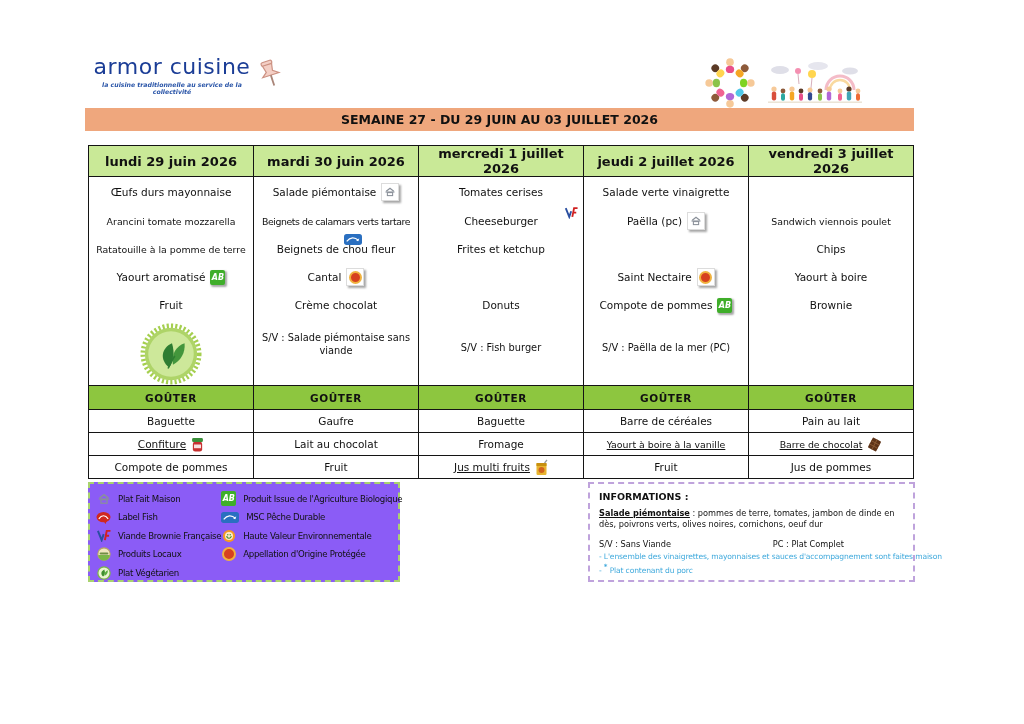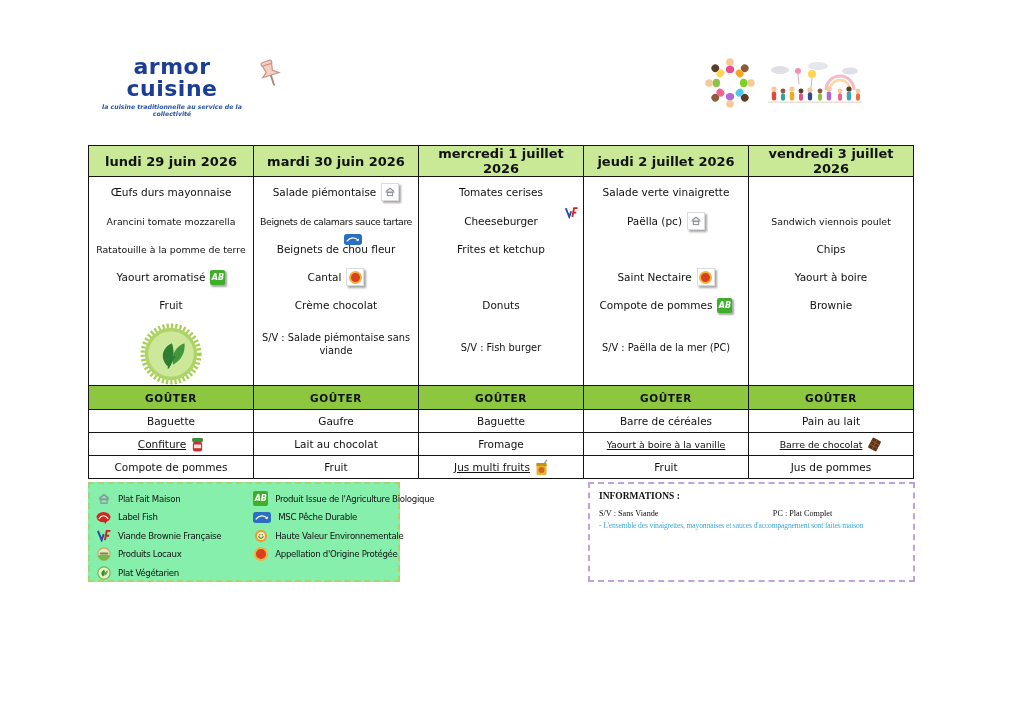--- a/index.html
+++ b/index.html
@@ -2,21 +2,21 @@
 <html><head>
 <meta charset="utf-8">
 <title>Menus Grandpuits</title>
 <style>
   html,body{margin:0;padding:0;background:#fff;}
   .page{position:relative;width:1024px;height:724px;background:#ffffff;
         font-family:"DejaVu Sans",sans-serif;color:#111;overflow:hidden;}
 
   
   .logo{position:absolute;left:84px;top:56px;width:176px;text-align:center;}
-  .logo-title{font-size:22px;font-weight:700;color:#1b3d96;letter-spacing:.5px;line-height:1;}
+  .logo-title{font-size:22px;font-weight:400;color:#1b3d96;letter-spacing:.5px;line-height:1;}
   .logo-tagline{font-size:6.2px;font-style:italic;font-weight:bold;color:#2a55a8;margin-top:3px;}
   .pin{position:absolute;left:253px;top:56px;width:36px;height:40px;}
   .title-box{position:absolute;left:281px;top:58px;width:408px;height:44px;background:#fff;
              border:2.5px solid #a9d36e;border-radius:12px;display:flex;align-items:center;justify-content:center;}
   .title-text{color:#f19274;font-weight:bold;font-size:16px;letter-spacing:2.5px;}
   .illus1{position:absolute;left:698px;top:54px;width:64px;height:58px;}
   .illus2{position:absolute;left:768px;top:60px;width:94px;height:48px;}
 
   .banner{position:absolute;left:85px;top:108px;width:829px;height:23px;background:#efa77d;
           display:flex;align-items:center;justify-content:center;font-size:12.5px;font-weight:bold;}
@@ -45,29 +45,29 @@
   .icon-box{display:inline-flex;align-items:center;justify-content:center;width:16px;height:16px;background:#fff;
             border:1px solid #dcdcdc;box-shadow:1.5px 1.5px 2px rgba(0,0,0,.35);flex:none;}
   .ab-icon{display:inline-flex;align-items:center;justify-content:center;width:15px;height:15px;background:#3fae2a;
            border-radius:2px;color:#fff;font-size:8px;font-weight:bold;font-style:italic;
            box-shadow:1.5px 1.5px 2px rgba(0,0,0,.35);flex:none;text-align:center;}
   .aop-dot{display:inline-block;width:13px;height:13px;border-radius:50%;background:#d6411f;
            border:2.5px solid #f0b23e;box-sizing:border-box;}
   .flat{box-shadow:none;border:none;background:transparent;}
 
   
-  .legend-box{position:absolute;left:88px;top:482px;width:312px;height:100px;background:#86efac;
-              border:2px dashed #a9d36e;box-sizing:border-box;padding:8px 6px;display:flex;gap:32px;}
+  .legend-box{position:absolute;left:88px;top:482px;width:312px;height:100px;background:#8b5cf6;
+              border:2px dashed #a9d36e;box-sizing:border-box;padding:8px 6px;display:flex;}
   .legend-col{display:flex;flex-direction:column;gap:5.5px;}
   .legend-col.lcol{width:136px;}
   .legend-item{display:flex;align-items:center;gap:7px;font-size:8.6px;letter-spacing:-.3px;white-space:nowrap;height:13px;}
   .legend-item .icon-box{width:15px;height:15px;}
 
   .info-box{position:absolute;left:588px;top:482px;width:327px;height:100px;background:#fff;
-            border:2px dashed #bfa3dc;box-sizing:border-box;padding:7px 9px;font-size:8.2px;font-family:Liberation Serif, serif;}
+            border:2px dashed #bfa3dc;box-sizing:border-box;padding:7px 9px;font-size:8.2px;}
   .info-title{font-weight:bold;font-size:9.5px;margin-bottom:6px;}
   .info-desc{line-height:1.4;margin-bottom:8px;}
   .info-dish{font-weight:bold;text-decoration:underline;}
   .info-row{display:flex;margin-bottom:3px;margin-top:8px;}
   .info-sv{width:57%;}
   .info-note{color:#3fa9dc;font-size:7.6px;letter-spacing:-.15px;white-space:nowrap;margin-top:2px;}
   .star{font-weight:bold;vertical-align:super;font-size:7px;}
 </style>
 </head>
 <body>
@@ -151,20 +151,21 @@
       <circle cx="72" cy="31" r="2.4" fill="#f6c998"></circle>
         <rect x="70" y="33.2" width="4" height="7.5" rx="2" fill="#f06292"></rect>
       <circle cx="81" cy="29" r="2.6" fill="#5b3a26"></circle>
         <rect x="78.8" y="31.5" width="4.4" height="9" rx="2" fill="#42a5b5"></rect>
       <circle cx="90" cy="31" r="2.4" fill="#f6c998"></circle>
         <rect x="88" y="33.2" width="4" height="7.5" rx="2" fill="#ef6c35"></rect>
     </g>
     <rect x="0" y="41.5" width="94" height="1.4" fill="#e9e1d2"></rect>
   </svg>
 
+  <div class="banner">SEMAINE 27 - DU 29 JUIN AU 03 JUILLET 2026</div>
 
   <table class="menu-table">
     <colgroup>
         <col style="width:165px">
         <col style="width:165px">
         <col style="width:165px">
         <col style="width:165px">
         <col style="width:165px">
       </colgroup>
 
@@ -213,21 +214,21 @@
           <span>Salade piémontaise</span>
           <span class="icon-box">
             <svg width="12" height="12" viewBox="0 0 16 16">
                   <path d="M3 7 L8 3 L13 7" fill="none" stroke="#8a9099" stroke-width="1.7"></path>
                   <line x1="2" y1="8" x2="14" y2="8" stroke="#8a9099" stroke-width="1.5"></line>
                   <rect x="4.5" y="8.8" width="7" height="4" fill="none" stroke="#8a9099" stroke-width="1.4"></rect>
                 </svg>
           </span>
         </div>
         <div class="slot">
-              <span class="xlong">Beignets de calamars sauce tartare</span>
+              <span class="xlong">Beignets de calamars verts tartare</span>
             </div>
         <span class="abs-msc">
           <svg width="18" height="11" viewBox="0 0 20 12">
                 <rect width="20" height="12" rx="3" fill="#2a6fc0"></rect>
                 <path d="M3 8 C7 3,12 3,16 7" stroke="#fff" fill="none" stroke-width="1.3"></path>
                 <path d="M13.5 7 l3.5 -2.4 l-1.2 3.4 Z" fill="#fff"></path>
               </svg>
         </span>
         <div class="slot">
               <span>Beignets de chou fleur</span>
@@ -460,20 +461,26 @@
         <span class="icon-box flat">
             <span class="aop-dot" style="width:14px;height:14px;"></span>
           </span>
         <span>Appellation d'Origine Protégée</span>
       </div>
     </div>
   </div>
 
   <div class="info-box">
     <div class="info-title">INFORMATIONS :</div>
+    <div class="info-desc">
+      <span class="info-dish">Salade piémontaise</span><span> : pommes de terre, tomates, jambon de dinde en dès, poivrons verts, olives noires, cornichons, oeuf dur</span>
+    </div>
     <div class="info-row">
       <span class="info-sv">S/V : Sans Viande</span>
       <span>PC : Plat Complet</span>
     </div>
     <div class="info-note">- L'ensemble des vinaigrettes, mayonnaises et sauces d'accompagnement sont faites maison</div>
+    <div class="info-note">
+      <span>- </span><span class="star">*</span><span> Plat contenant du porc</span>
+    </div>
   </div>
 
 </div>
 
 </body></html>

